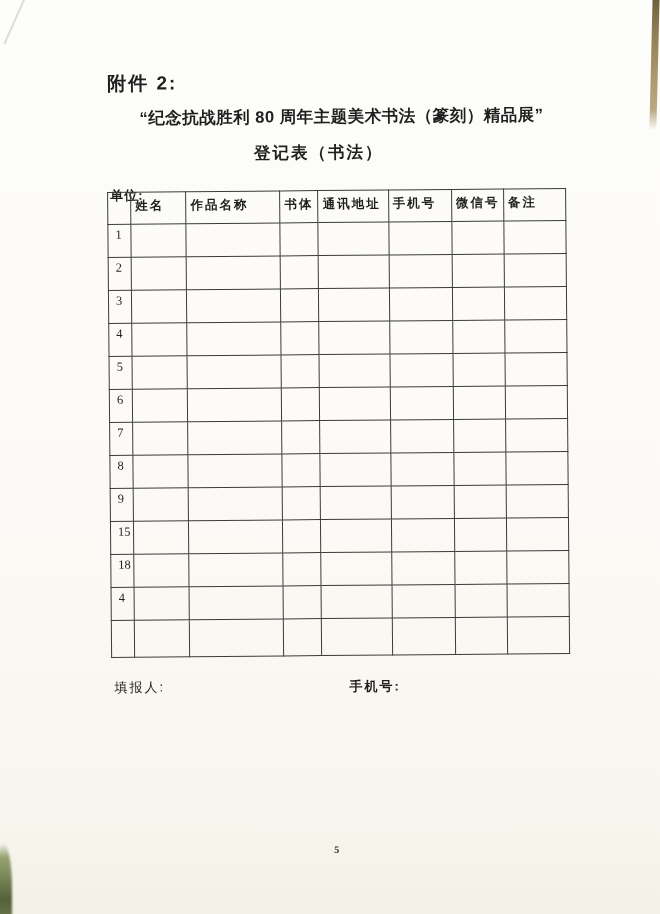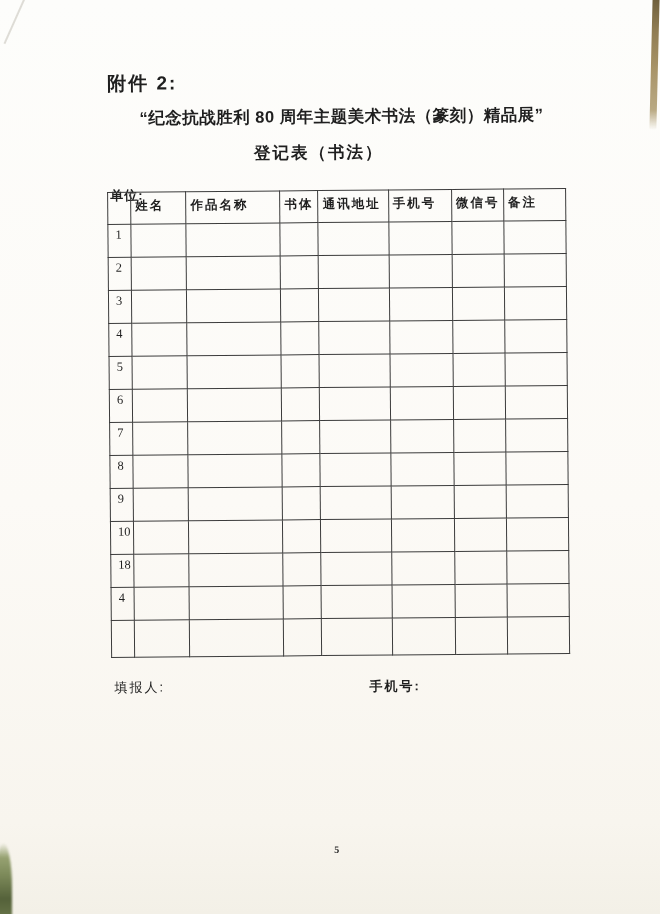--- a/index.html
+++ b/index.html
@@ -113,21 +113,21 @@
   .reg-table tr.tall td { height: 37px; }
   .footer-filler {
     position: absolute;
     left: 112px; top: 677px;
     font-size: 13px;
     font-weight: 400;
     letter-spacing: 2px;
   }
   .footer-phone {
     position: absolute;
-    left: 367px; top: 678px;
+    left: 347px; top: 678px;
     font-size: 13px;
     font-weight: 700;
     letter-spacing: 2px;
   }
   .page-number {
     position: absolute;
     left: 0; right: 0; top: 844px;
     text-align: center;
     transform: translateX(3px);
     font-family: "Liberation Serif", "DejaVu Serif", serif;
@@ -258,21 +258,21 @@
             <td>9</td>
             <td></td>
             <td></td>
             <td></td>
             <td></td>
             <td></td>
             <td></td>
             <td></td>
           </tr>
           <tr>
-            <td>10</td>
+            <td>15</td>
             <td></td>
             <td></td>
             <td></td>
             <td></td>
             <td></td>
             <td></td>
             <td></td>
           </tr>
           <tr>
             <td>18</td>

